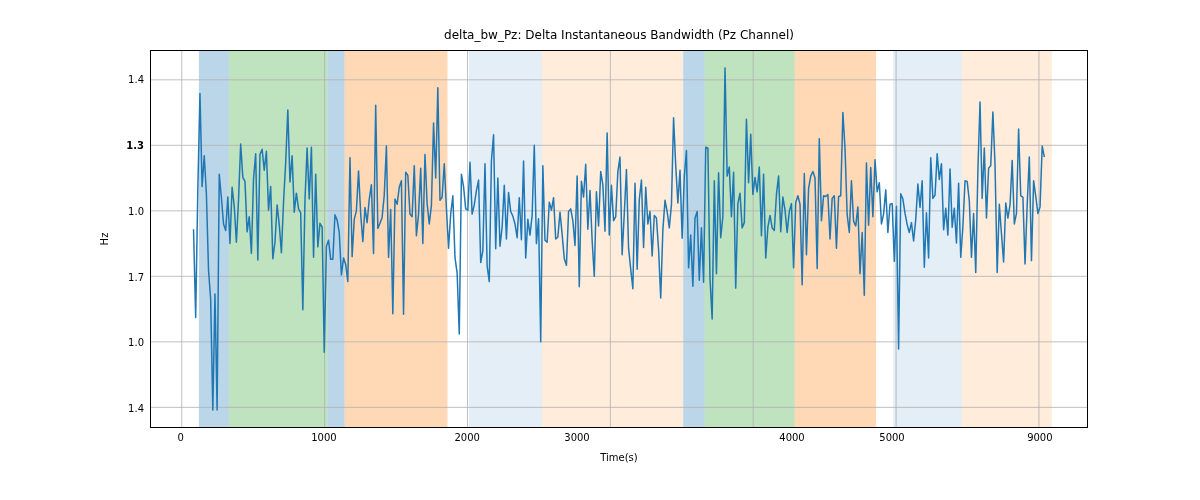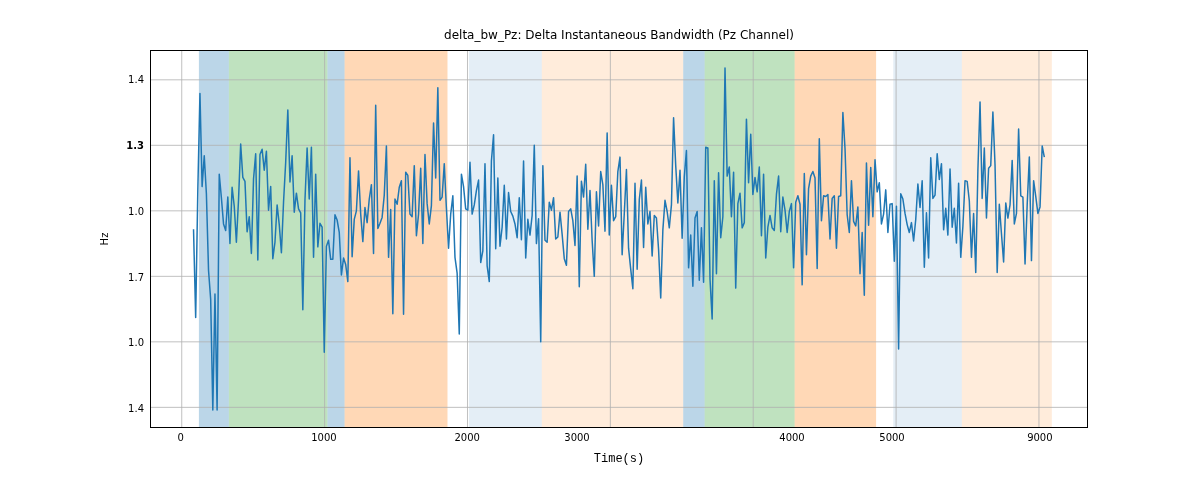--- a/index.html
+++ b/index.html
@@ -53,22 +53,21 @@
     color: #000000;
   }
   .xtick { transform: translate(-50%, 0); top: 432px;  }
   .ytick { transform: translate(-100%, -50%); left: 144px;  text-align: right; }
   .xlabel {
     position: absolute;
     left: 150px;
     width: 938px;
     top: 452px;
     text-align: center;
-    font-size: 12px;
-    font-family: Liberation Mono, monospace;
+    font-size: 10px;
   }
   .ylabel {
     position: absolute;
     left: 104px;
     top: 50px;
     width: 378px;
     text-align: center;
     transform-origin: 0 0;
     transform: rotate(-90deg) translate(-100%, -50%);
     font-size: 10px;

